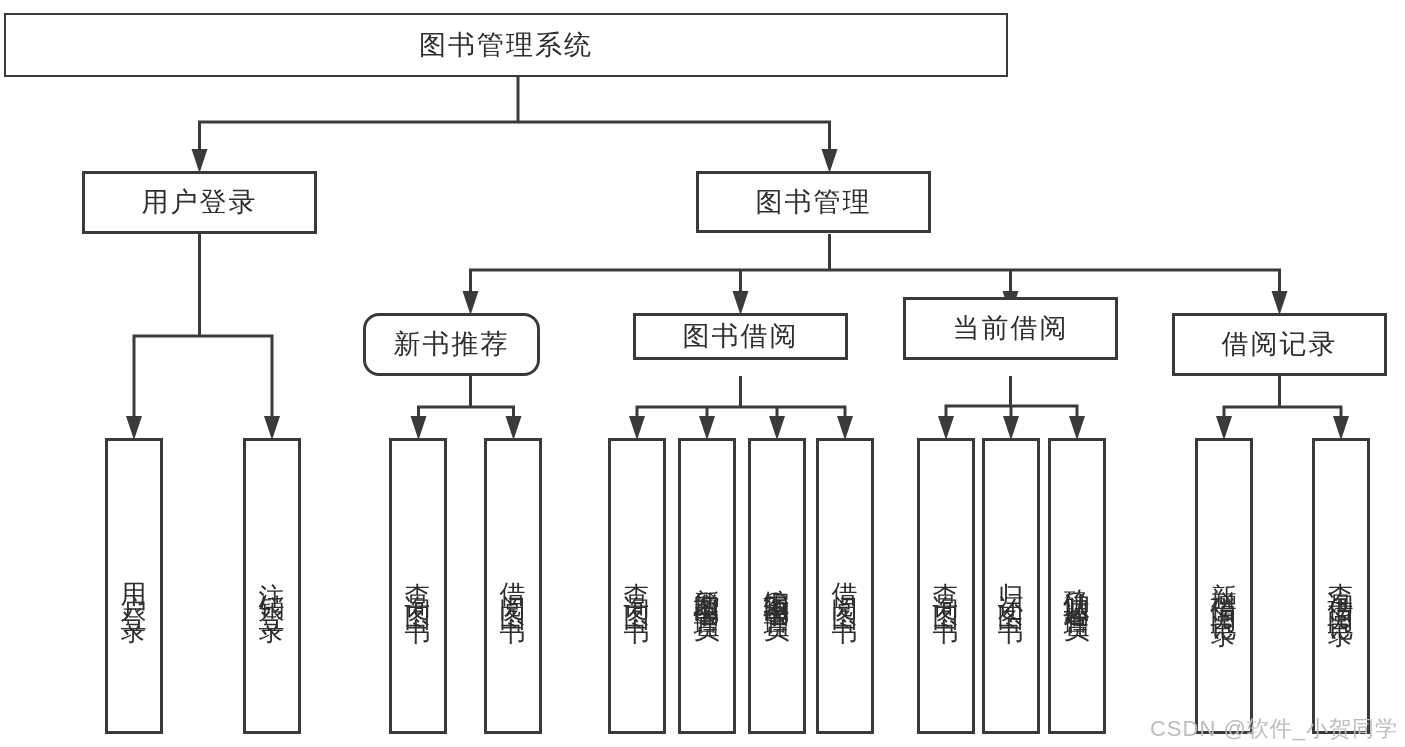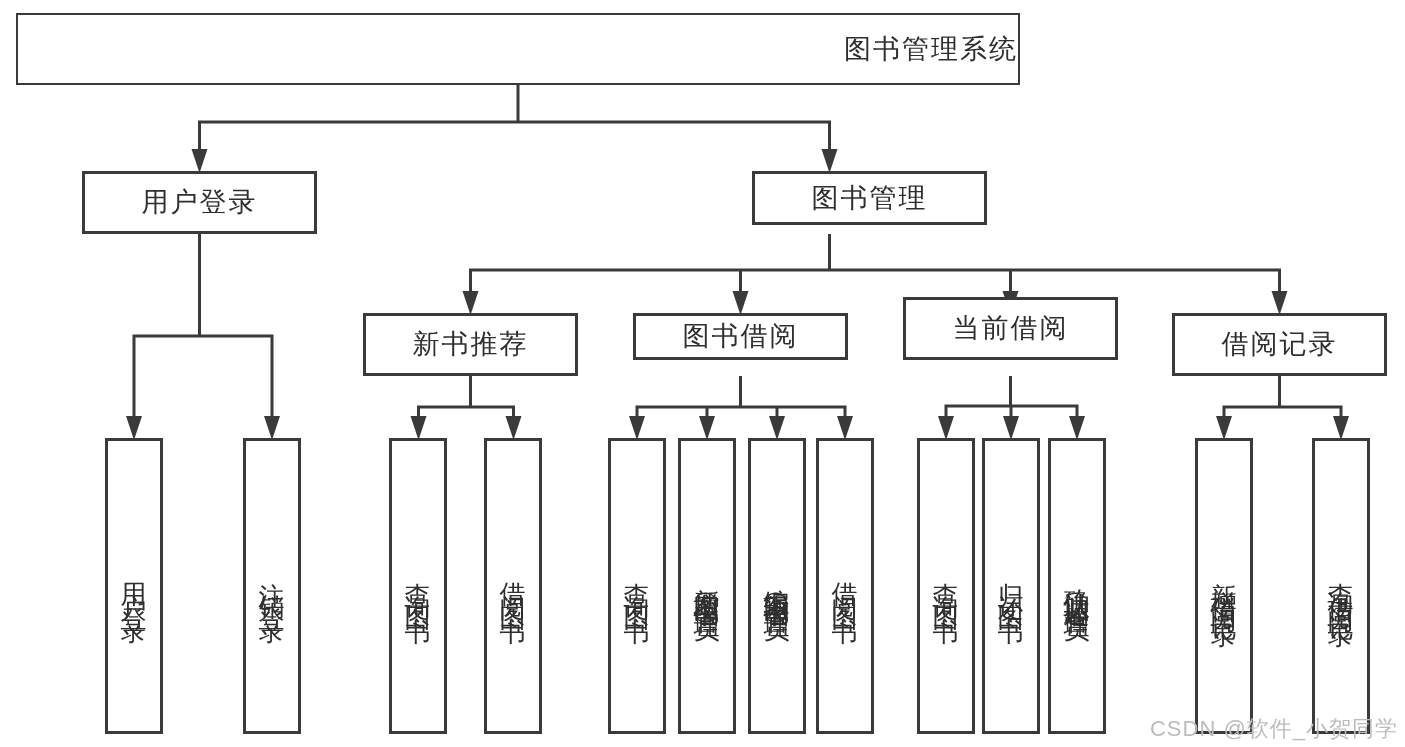--- a/index.html
+++ b/index.html
@@ -27,24 +27,24 @@
   }
   .vbox span{
     writing-mode:vertical-rl;
     font-size:26px;line-height:1;
   }
   .sp4 span{letter-spacing:12px;}
   .sp6 span{letter-spacing:8px;}
   .sp9 span{letter-spacing:4px;}
 
   
-  #n-root   {left:16px;  top:13px;  width:1004px;height:72px;border-width:2px;justify-content:flex-end;}
+  #n-root   {left:4px;  top:13px;  width:1004px;height:64px;border-width:2px;}
   #n-login  {left:82px;  top:171px; width:235px; height:63px;}
-  #n-mgmt   {left:752px; top:171px; width:235px; height:54px;}
-  #n-rec    {left:363px; top:313px; width:215px; height:63px;}
+  #n-mgmt   {left:696px; top:171px; width:235px; height:62px;}
+  #n-rec    {left:363px; top:313px; width:177px; height:63px;border-radius:16px;}
   #n-borrow {left:633px; top:313px; width:215px; height:47px;}
   #n-current{left:903px; top:297px; width:215px; height:63px;}
   #n-records{left:1172px;top:313px; width:215px; height:63px;}
 
   .leaf{top:438px;width:58px;height:296px;}
   #l-a1{left:105px;} #l-a2{left:243px;}
   #l-b1{left:389px;} #l-b2{left:484px;}
   #l-c1{left:608px;} #l-c2{left:678px;} #l-c3{left:748px;} #l-c4{left:816px;}
   #l-d1{left:917px;} #l-d2{left:982px;} #l-d3{left:1048px;}
   #l-e1{left:1195px;}#l-e2{left:1312px;}

